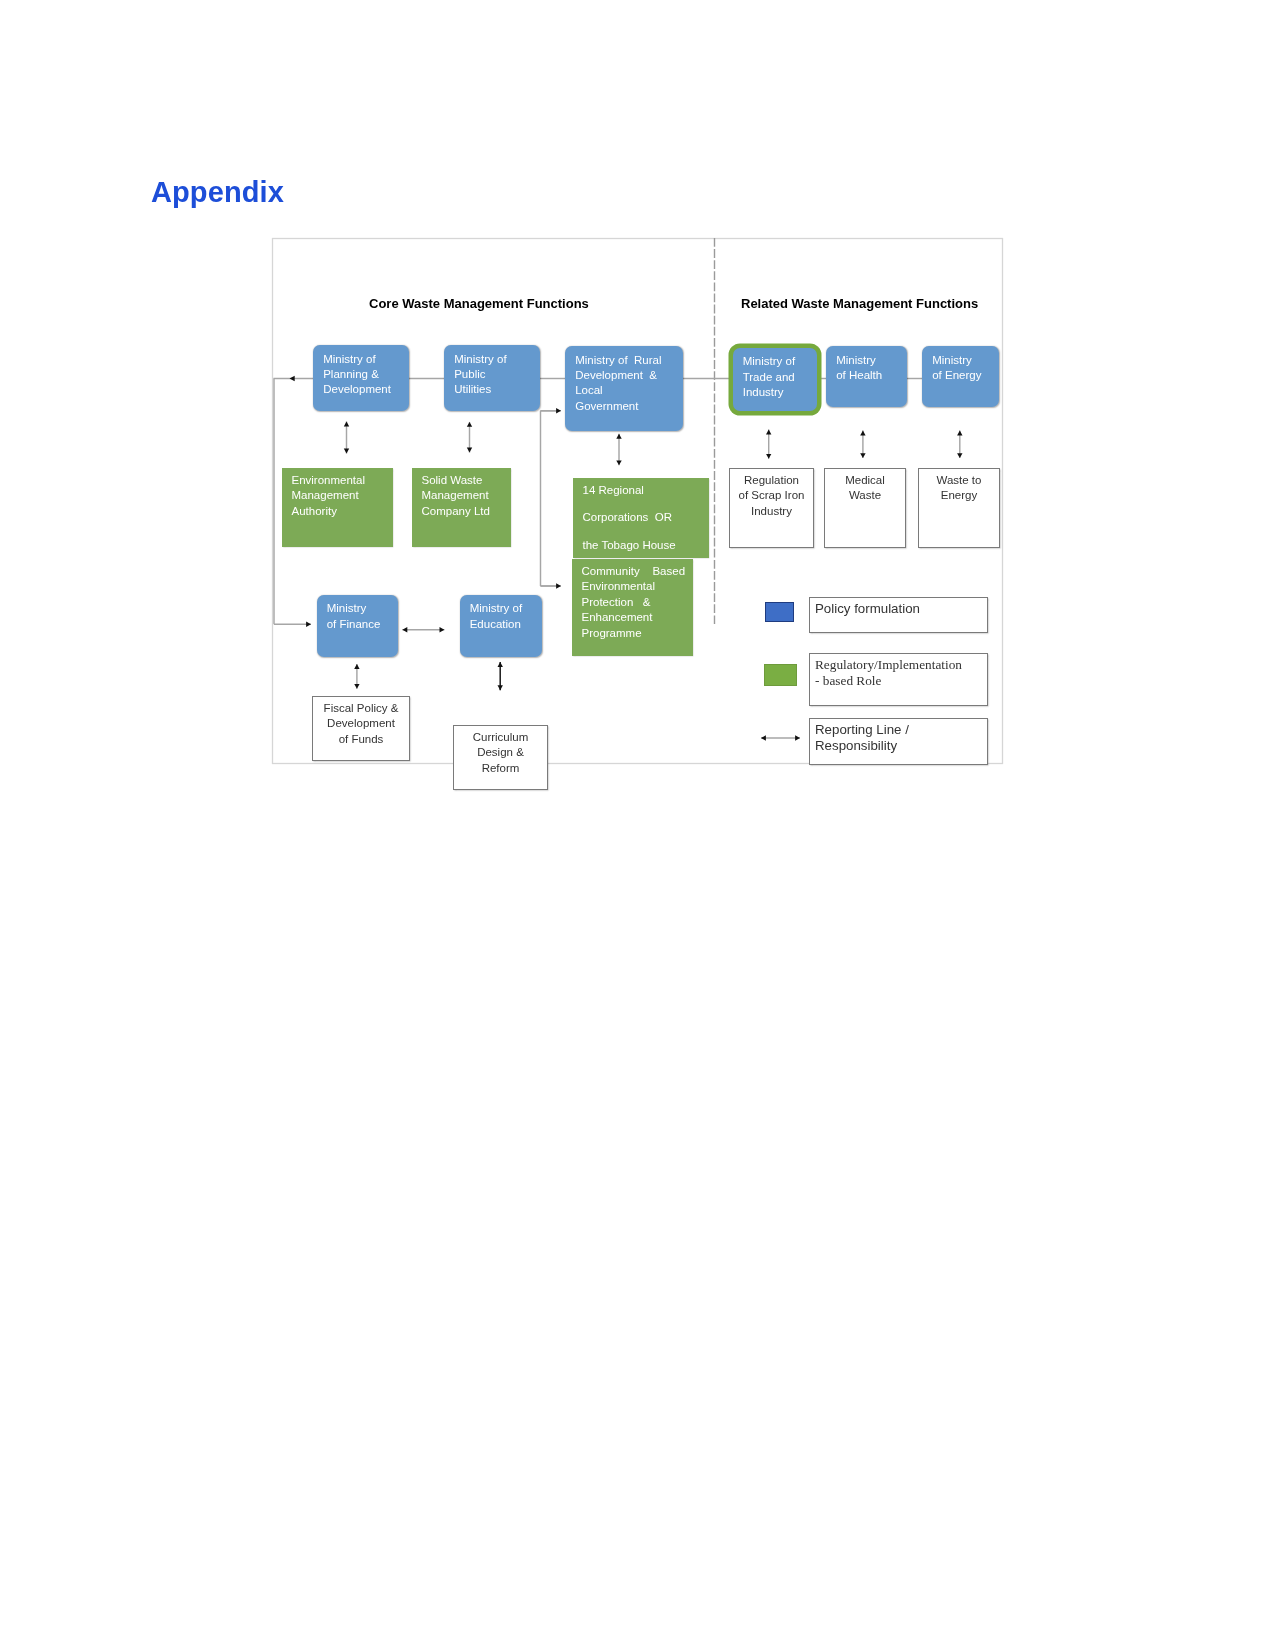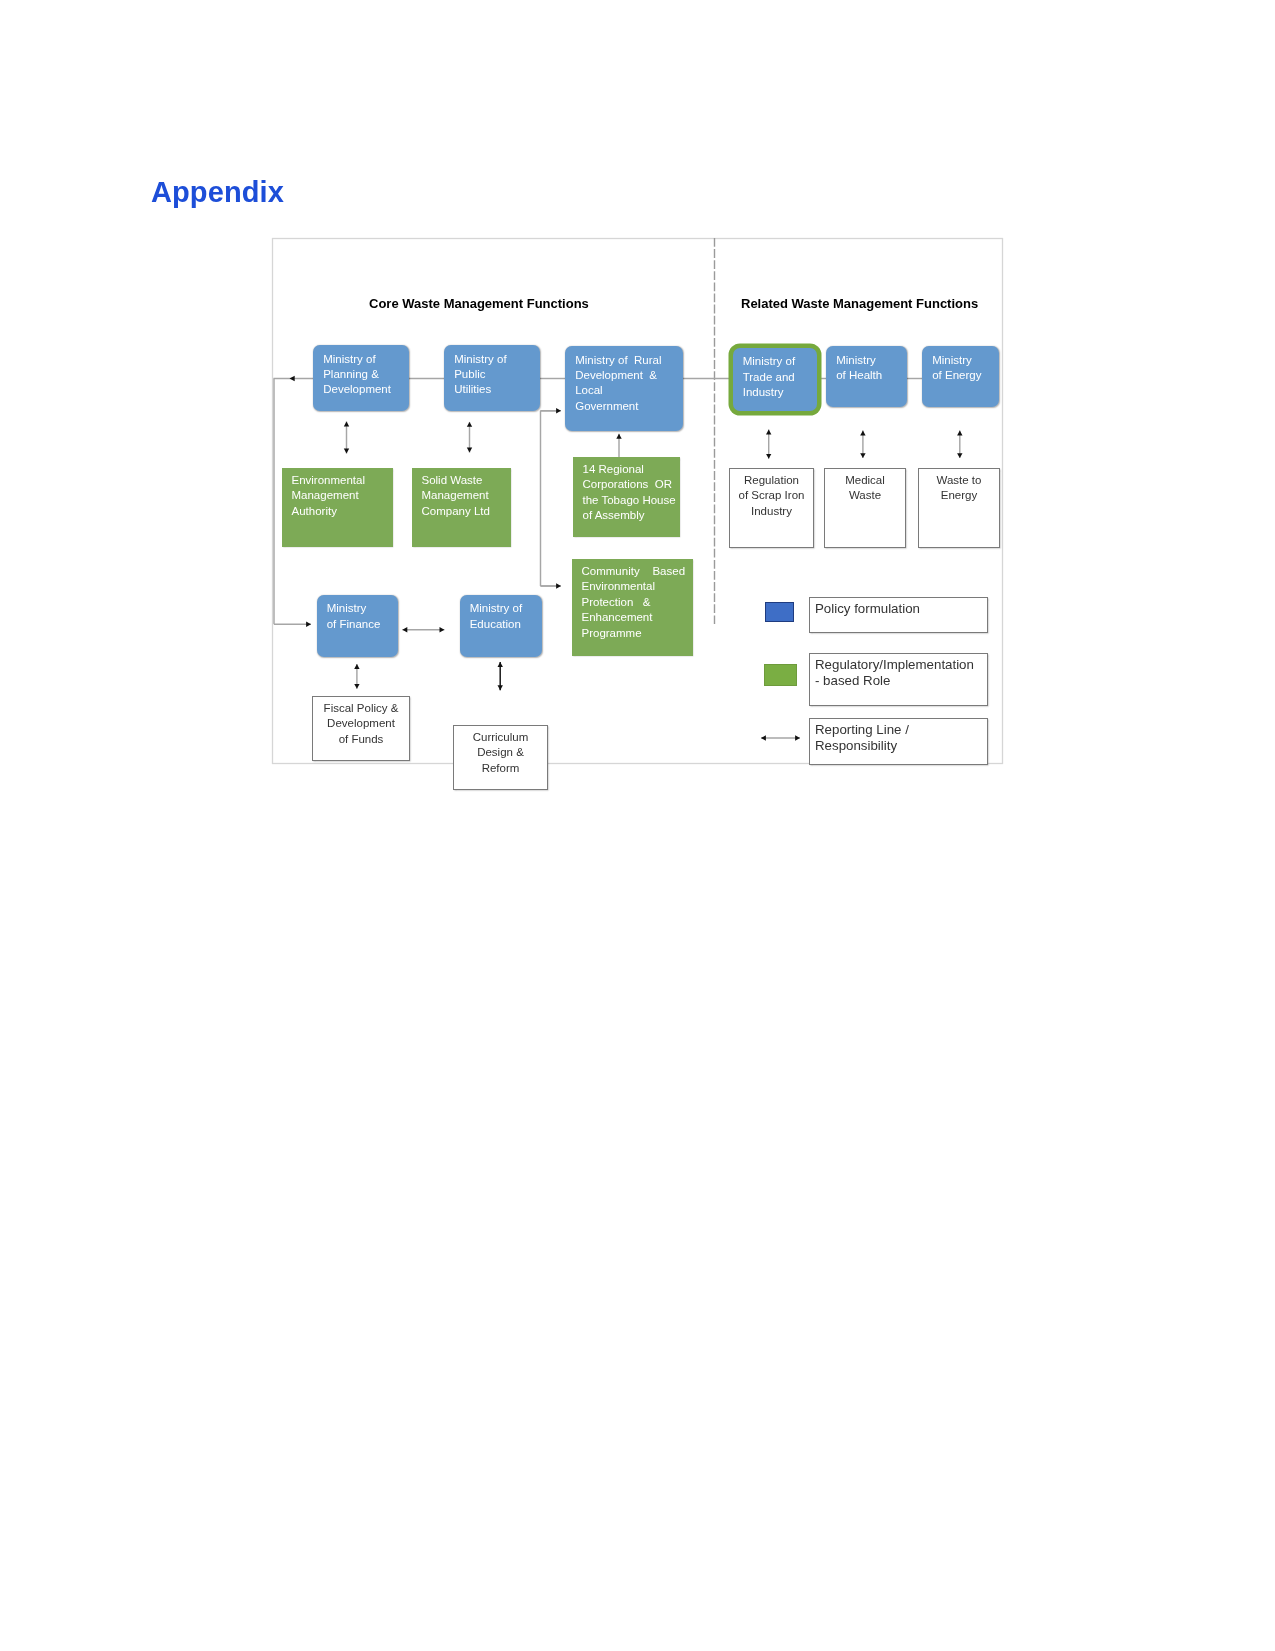--- a/index.html
+++ b/index.html
@@ -110,21 +110,21 @@
         <div class="node agency" style="left: 282px; top: 468px; width: 111px; height: 79px;">
           <span class="ln">Environmental</span>
           <span class="ln">Management</span>
           <span class="ln">Authority</span>
         </div>
         <div class="node agency" style="left: 412px; top: 468px; width: 99px; height: 79px;">
           <span class="ln">Solid Waste</span>
           <span class="ln">Management</span>
           <span class="ln">Company Ltd</span>
         </div>
-        <div class="node agency" style="left: 573px; top: 457px; width: 107px; height: 80px;">
+        <div class="node agency" style="left: 573px; top: 478px; width: 136px; height: 80px; gap: 12px;">
           <span class="ln">14 Regional</span>
           <span class="ln">Corporations  OR</span>
           <span class="ln">the Tobago House</span>
           <span class="ln">of Assembly</span>
         </div>
         <div class="node agency" style="left: 572px; top: 559px; width: 121px; height: 97px;">
           <span class="ln">Community    Based</span>
           <span class="ln">Environmental</span>
           <span class="ln">Protection   &amp;</span>
           <span class="ln">Enhancement</span>
@@ -150,21 +150,21 @@
           <span class="ln">Waste</span>
         </div>
         <div class="node fnbox" style="left: 918px; top: 468px; width: 82px; height: 80px;">
           <span class="ln">Waste to</span>
           <span class="ln">Energy</span>
         </div>
         <div class="legend-box" style="left: 809px; top: 597px; width: 179px; height: 36px;">
           <span class="ln">Policy formulation</span>
         </div>
         <div class="swatch" style="left: 765px; top: 602px; width: 29px; height: 20px; background: rgb(62, 110, 198); border: 1px solid rgb(31, 60, 128); box-sizing: border-box;"></div>
-        <div class="legend-box" style="left: 809px; top: 653px; width: 179px; height: 53px;">
+        <div class="legend-box" style="left: 809px; top: 653px; width: 179px; height: 53px; font-family: Liberation Serif, serif;">
           <span class="ln">Regulatory/Implementation</span>
           <span class="ln">- based Role</span>
         </div>
         <div class="swatch" style="left: 764px; top: 664px; width: 33px; height: 22px; background: rgb(122, 174, 67); border: 1px solid rgb(110, 155, 60); box-sizing: border-box;"></div>
         <div class="legend-box" style="left: 809px; top: 718px; width: 179px; height: 47px;">
           <span class="ln">Reporting Line /</span>
           <span class="ln">Responsibility</span>
         </div>
       </div>
   </div>

